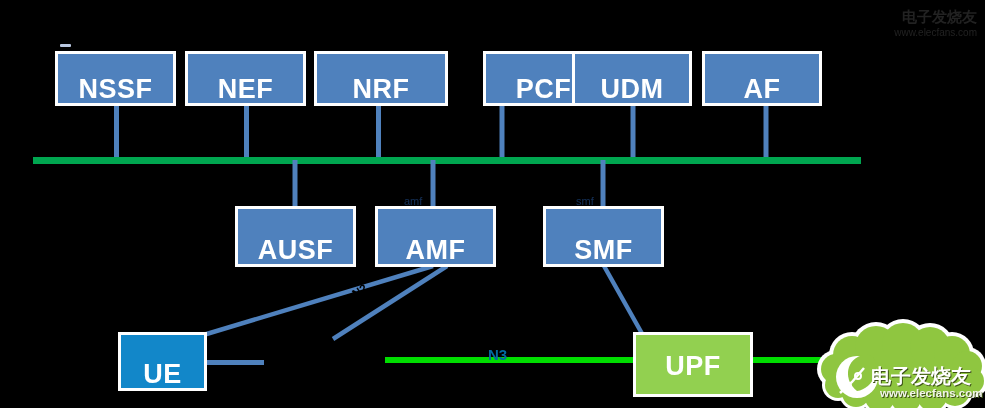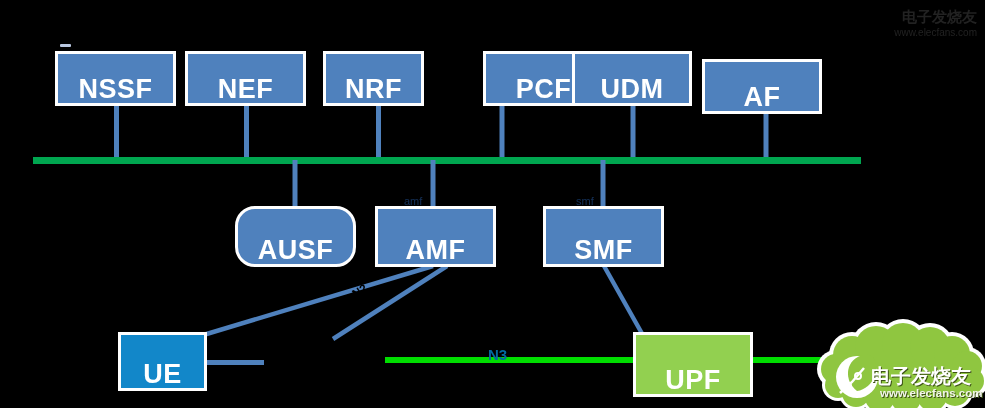--- a/index.html
+++ b/index.html
@@ -71,47 +71,47 @@
     <line x1="385" y1="360" x2="633" y2="360" stroke="#00dd00" stroke-width="6"></line>
     <line x1="753" y1="360" x2="822" y2="360" stroke="#00dd00" stroke-width="6"></line>
   </svg>
 
   <div class="node blue" style="left:55px;top:51px;width:121px;height:55px;">
     <span>NSSF</span>
   </div>
   <div class="node blue" style="left:185px;top:51px;width:121px;height:55px;">
     <span>NEF</span>
   </div>
-  <div class="node blue" style="left:323px;top:51px;width:101px;height:55px;text-align:right;">
+  <div class="node blue" style="left:314px;top:51px;width:134px;height:55px;text-align:right;">
     <span>NRF</span>
   </div>
   <div class="node blue" style="left:443px;top:51px;width:121px;height:55px;margin-left:40px;">
     <span>PCF</span>
   </div>
   <div class="node blue" style="left:572px;top:51px;width:120px;height:55px;">
     <span>UDM</span>
   </div>
-  <div class="node blue" style="left:702px;top:59px;width:120px;height:55px;">
+  <div class="node blue" style="left:702px;top:51px;width:120px;height:55px;">
     <span>AF</span>
   </div>
 
-  <div class="node blue" style="left:235px;top:206px;width:121px;height:61px;border-radius:20px;">
+  <div class="node blue" style="left:235px;top:206px;width:121px;height:61px;">
     <span>AUSF</span>
   </div>
   <div class="node blue" style="left:375px;top:206px;width:121px;height:61px;">
     <span>AMF</span>
   </div>
   <div class="node blue" style="left:543px;top:206px;width:121px;height:61px;">
     <span>SMF</span>
   </div>
 
   <div class="node azure" style="left:118px;top:332px;width:89px;height:59px;">
     <span>UE</span>
   </div>
-  <div class="node green" style="left:633px;top:332px;width:120px;height:65px;">
+  <div class="node green" style="left:633px;top:332px;width:120px;height:65px;align-items:center;">
     <span>UPF</span>
   </div>
 
   <div class="nssf-dash"></div>
   <div class="iface-label iface-dark" style="left:404px;top:196px;">amf</div>
   <div class="iface-label iface-dark" style="left:576px;top:196px;">smf</div>
   <div class="iface-label iface-black" style="left:230px;top:297px;transform:rotate(-16deg);">N1</div>
   <div class="iface-label iface-black" style="left:352px;top:285px;transform:rotate(-31deg);">N2</div>
   <div class="iface-label iface-n3" style="left:488px;top:347px;">N3</div>
 

